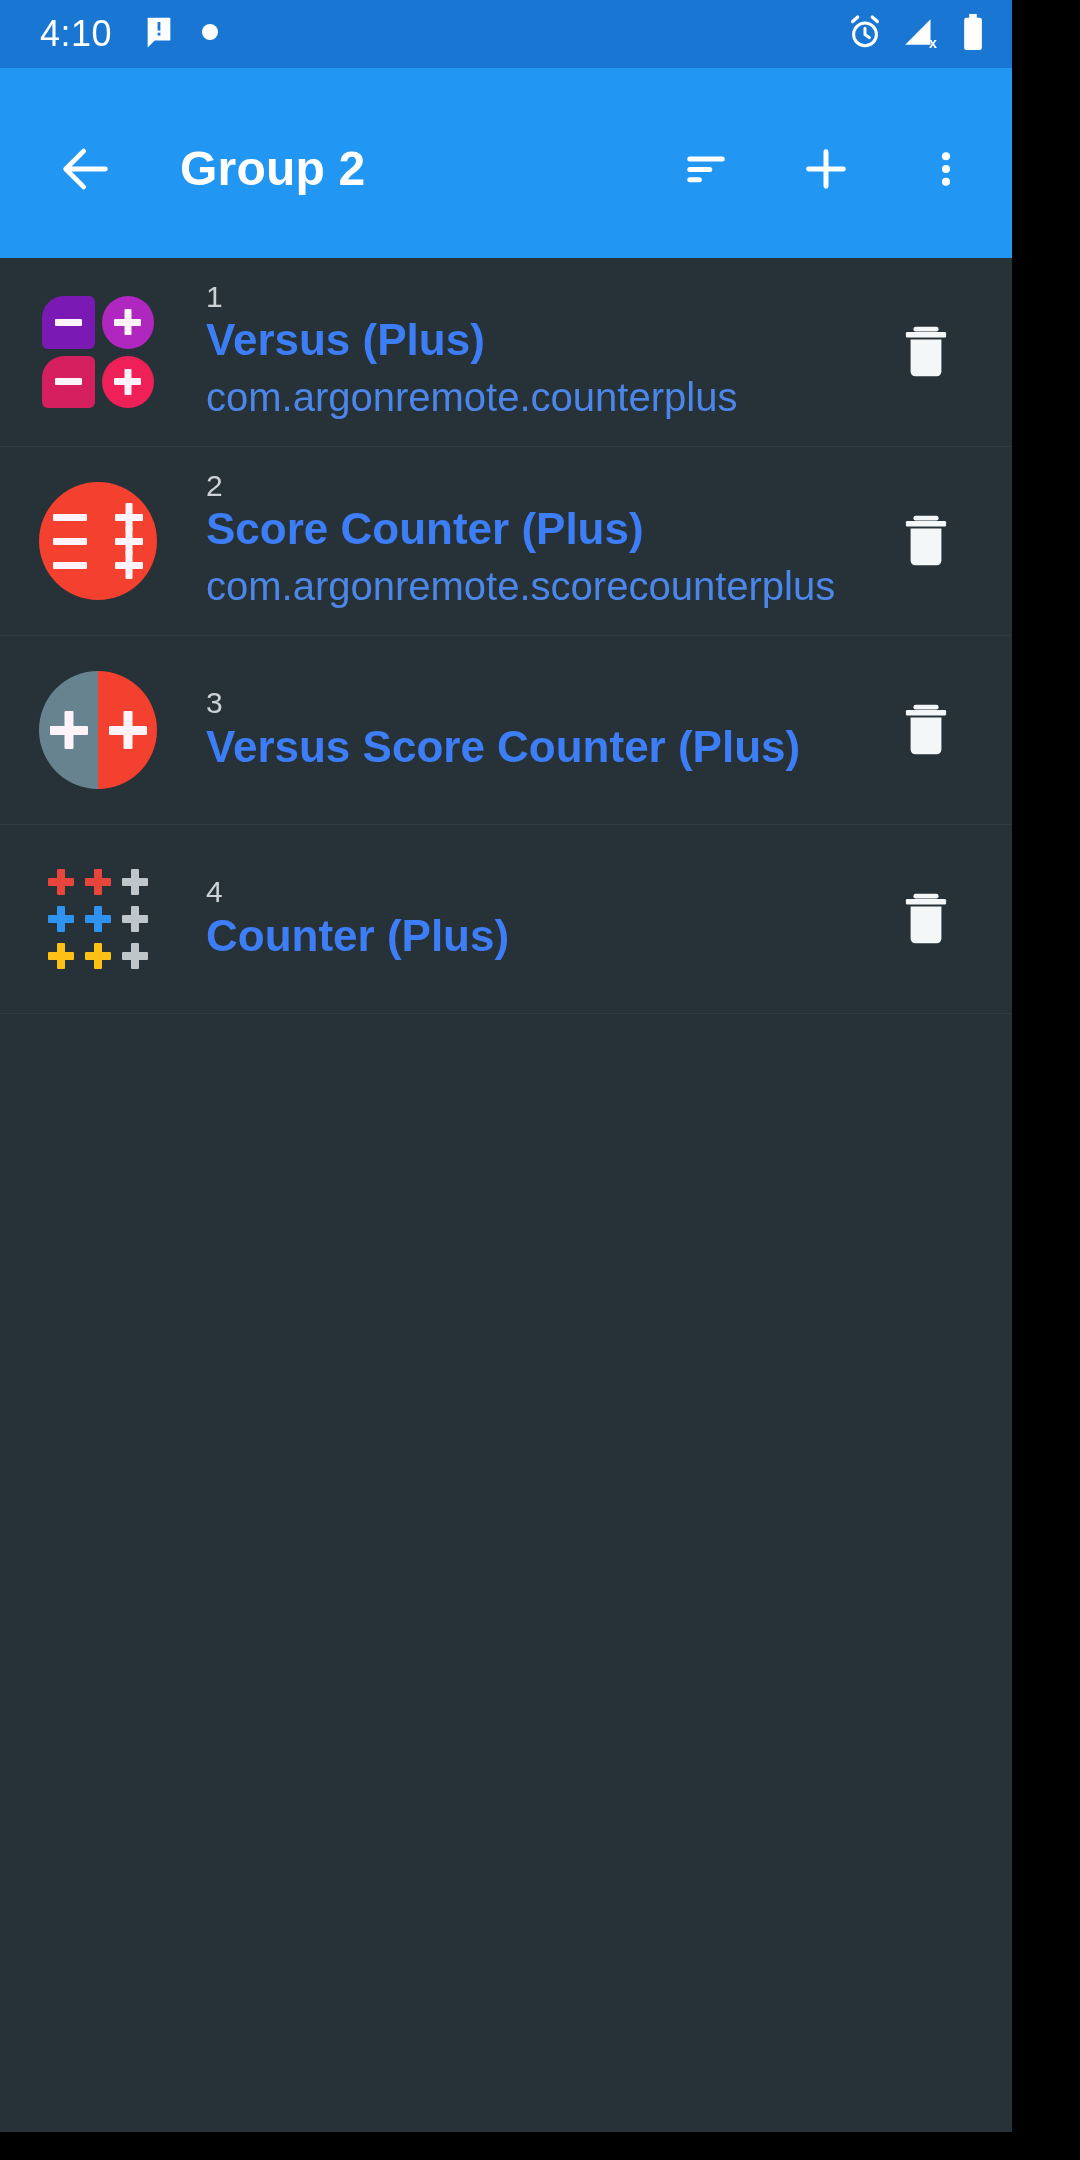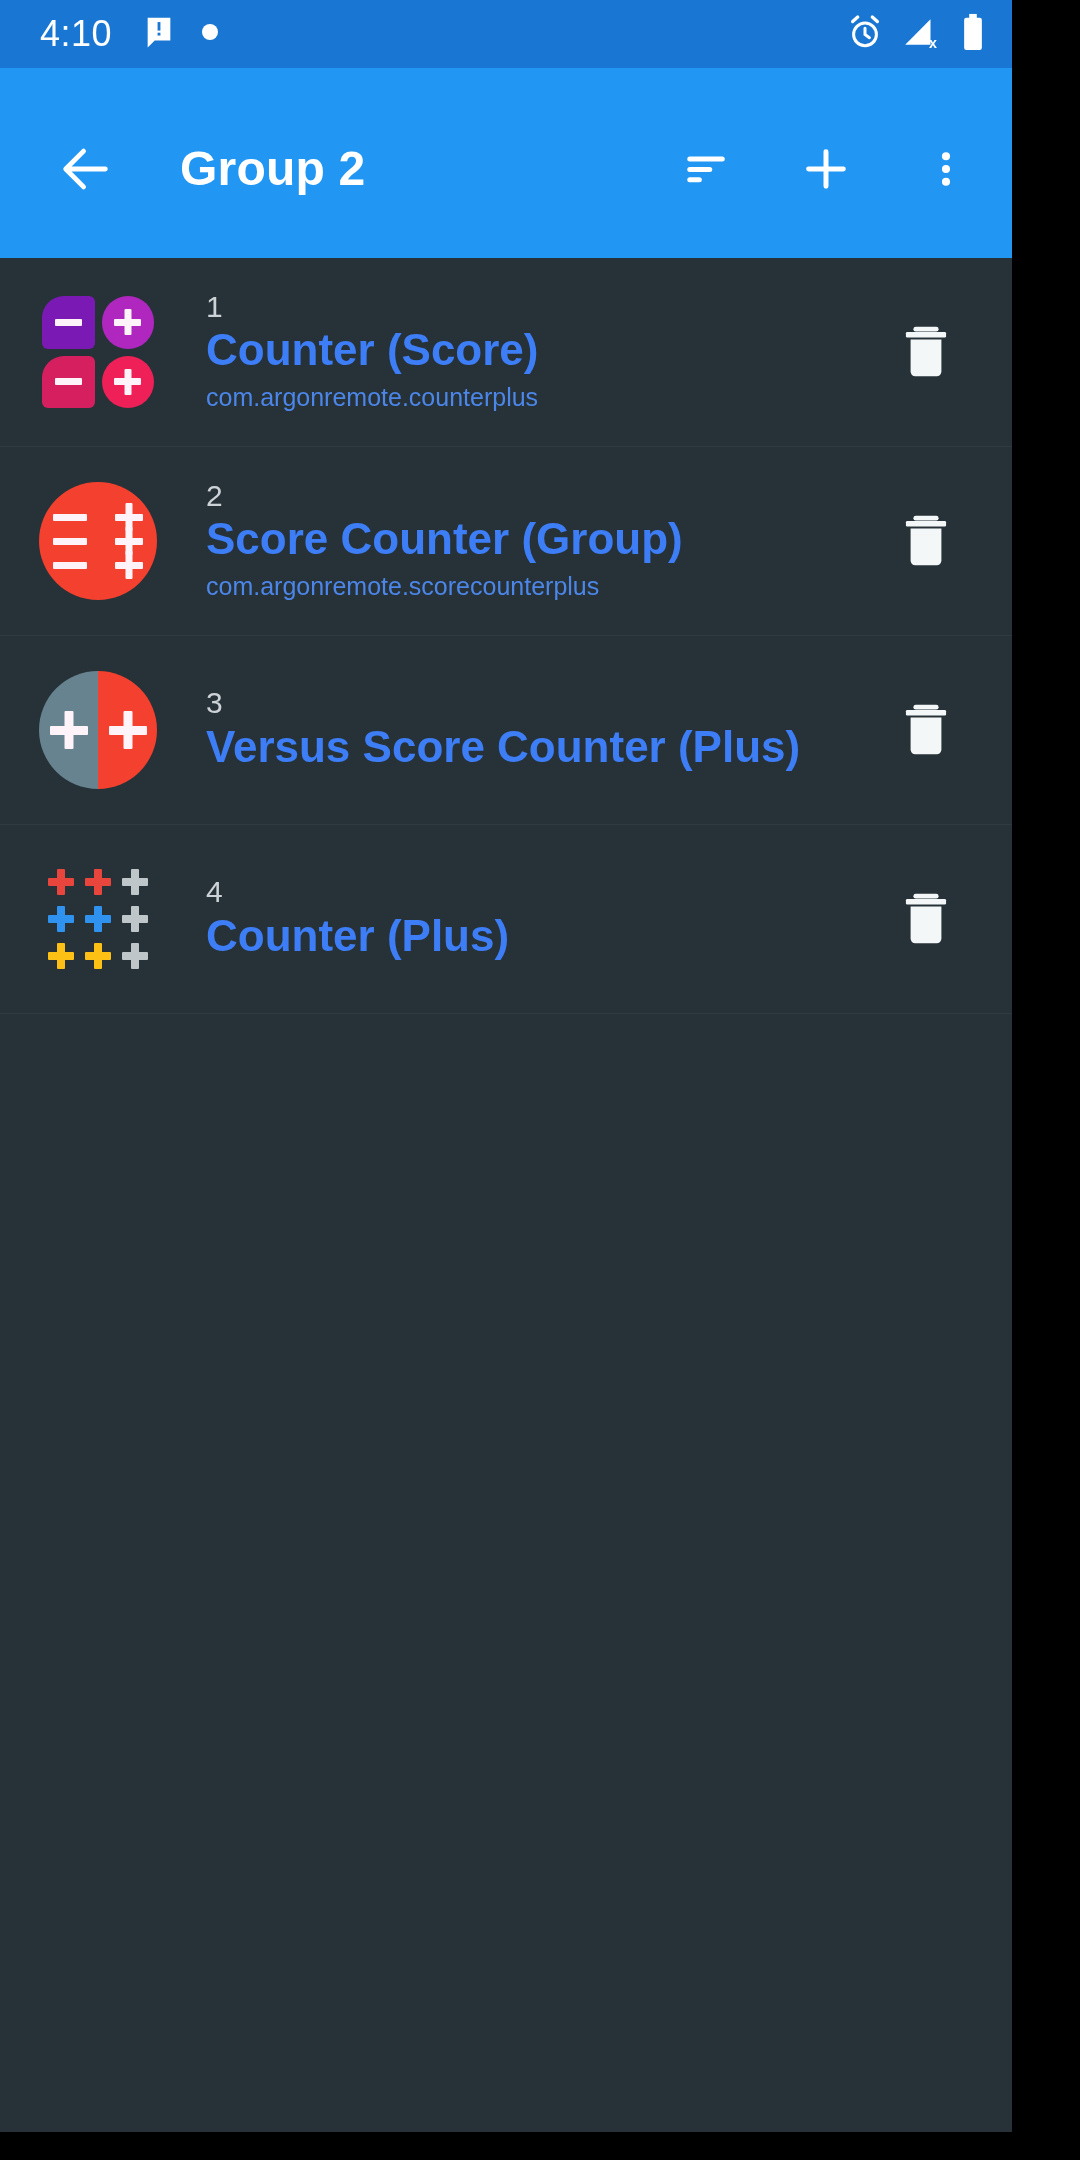--- a/index.html
+++ b/index.html
@@ -49,21 +49,21 @@
   .row-icon {
     width:128px; height:128px; flex:0 0 128px;
     display:flex; align-items:center; justify-content:center;
   }
   .row-body { flex:1; padding-left:44px; min-width:0; }
   .row-index { font-size:30px; color:#ccd2d6; line-height:1.05; font-weight:400; }
   .row-title {
     font-size:44px; font-weight:700; color:#3D7DF6;
     line-height:1.18; white-space:nowrap; margin-top:2px;
   }
-  .row-pkg { font-size:25px; color:#4C86E8; line-height:1.3; margin-top:5px; white-space:nowrap; }
+  .row-pkg { font-size:40px; color:#4C86E8; line-height:1.3; margin-top:5px; white-space:nowrap; }
   .row-delete { width:92px; height:92px; flex:0 0 92px; display:flex; align-items:center; justify-content:center; }
 
   
   .ic-grid2 { width:112px; height:112px; display:grid; grid-template-columns:1fr 1fr; grid-template-rows:1fr 1fr; gap:7px; }
   .cell { position:relative; display:flex; align-items:center; justify-content:center; }
   .cell.sq-tl { border-radius:22px 6px 6px 6px; }
   .cell.circ { border-radius:50%; }
   .glyph-h { width:52%; height:7px; background:#fdf3f8; border-radius:1px; }
   .glyph-p { position:relative; width:52%; height:7px; background:#fdf3f8; border-radius:1px; }
   .glyph-p::after { content:""; position:absolute; left:50%; top:50%; transform:translate(-50%,-50%); width:7px; height:26px; background:#fdf3f8; border-radius:1px; }
@@ -182,21 +182,21 @@
           <div class="cell sq-tl" style="background:#D61F5E">
               <span class="glyph-h"></span>
             </div>
           <div class="cell circ" style="background:#EF2057">
               <span class="glyph-p"></span>
             </div>
         </div>
       </div>
       <div class="row-body">
         <div class="row-index">1</div>
-        <div class="row-title">Counter (Score)</div>
+        <div class="row-title">Versus (Plus)</div>
         <div class="row-pkg">com.argonremote.counterplus</div>
       </div>
       <div class="row-delete">
         <svg width="48" height="56" viewBox="0 0 20 24">
           <rect x="4.6" y="1.2" width="10.8" height="2" rx="1" fill="#f4f7f8"></rect>
           <rect x="1.4" y="3.4" width="17.2" height="2.4" rx="0.6" fill="#f4f7f8"></rect>
           <path d="M3.4 6.6 H16.6 V20.4 a2 2 0 0 1 -2 2 H5.4 a2 2 0 0 1 -2 -2 Z" fill="#f4f7f8"></path>
         </svg>
       </div>
     </div>
@@ -213,21 +213,21 @@
               <span class="mini-p"></span>
             </div>
           <div class="circ-row">
               <span class="mini-m"></span>
               <span class="mini-p"></span>
             </div>
         </div>
       </div>
       <div class="row-body">
         <div class="row-index">2</div>
-        <div class="row-title">Score Counter (Group)</div>
+        <div class="row-title">Score Counter (Plus)</div>
         <div class="row-pkg">com.argonremote.scorecounterplus</div>
       </div>
       <div class="row-delete">
         <svg width="48" height="56" viewBox="0 0 20 24">
           <rect x="4.6" y="1.2" width="10.8" height="2" rx="1" fill="#f4f7f8"></rect>
           <rect x="1.4" y="3.4" width="17.2" height="2.4" rx="0.6" fill="#f4f7f8"></rect>
           <path d="M3.4 6.6 H16.6 V20.4 a2 2 0 0 1 -2 2 H5.4 a2 2 0 0 1 -2 -2 Z" fill="#f4f7f8"></path>
         </svg>
       </div>
     </div>

